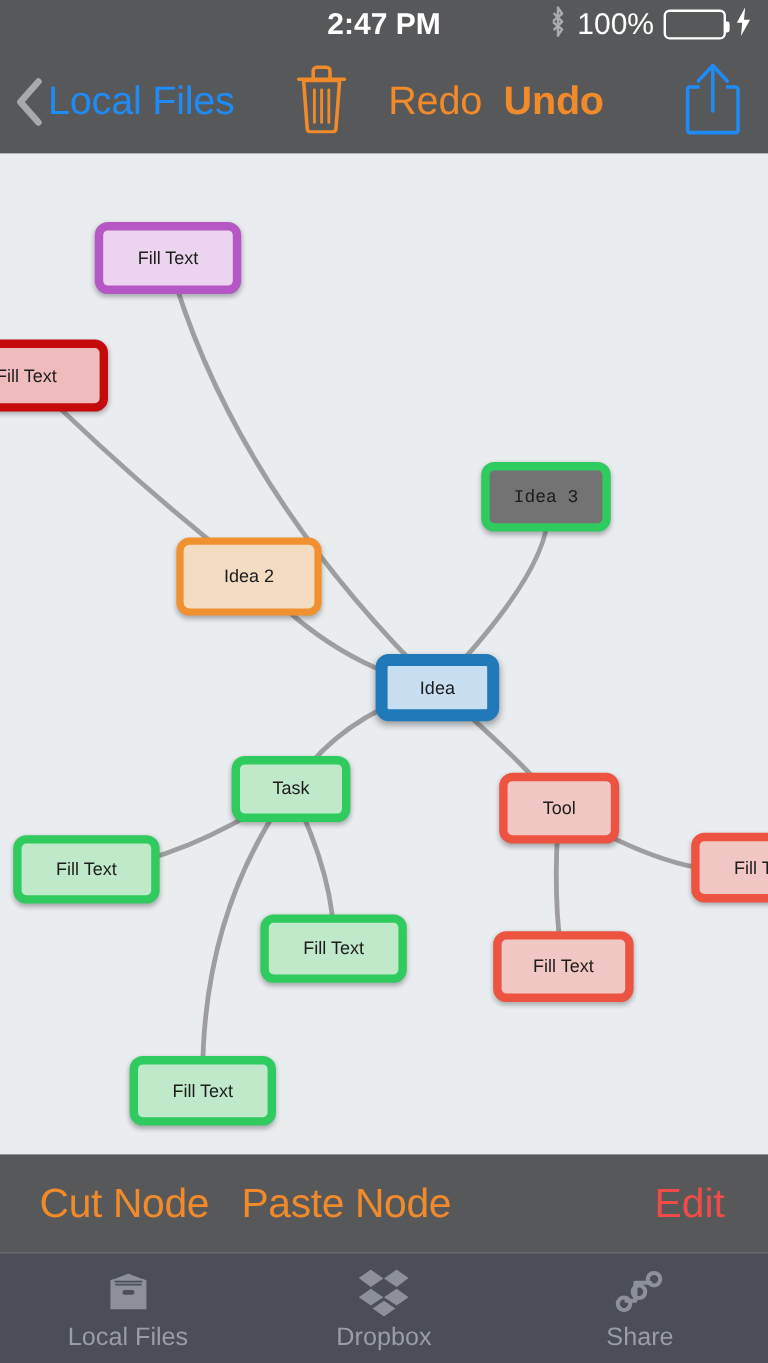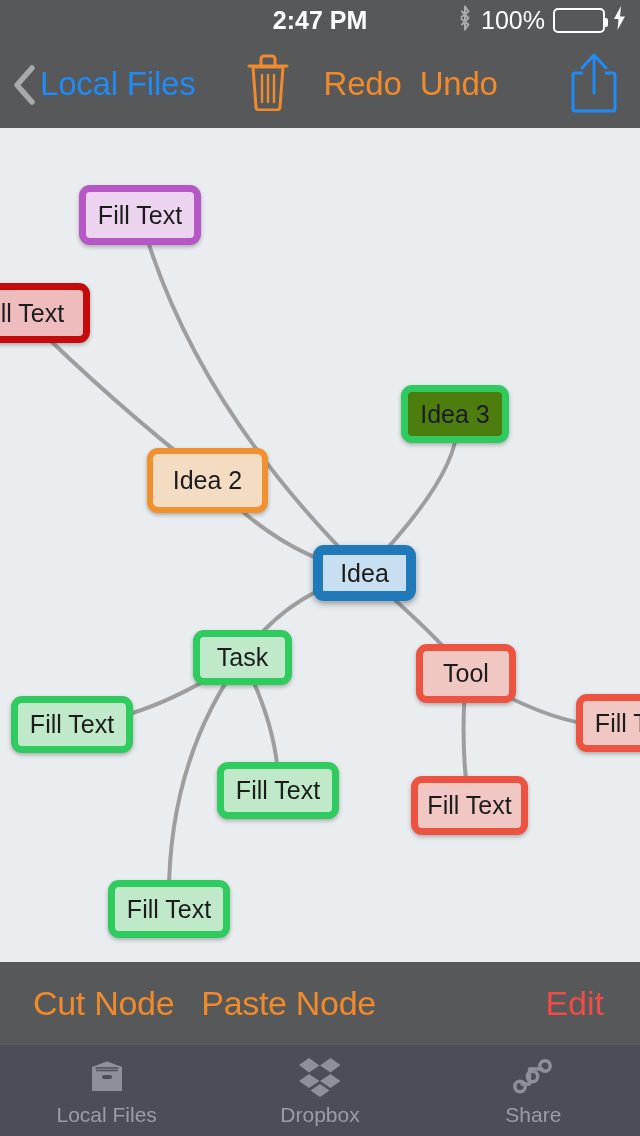--- a/index.html
+++ b/index.html
@@ -51,41 +51,41 @@
     display:flex; align-items:center; gap:2px;
     margin-left:12px; cursor:pointer;
   }
   .chevron{ width:26px; height:40px; flex:none; }
   .nav-back-label{ font-size:33px; color:#1f8bf5; letter-spacing:-.2px; }
   .nav-trash{ margin-left:46px; cursor:pointer; }
   .nav-btn{
     font-size:33px; color:#f08a2a; cursor:pointer; letter-spacing:-.2px;
   }
   .nav-redo{ margin-left:30px; }
-  .nav-undo{ margin-left:18px; }
+  .nav-undo{ margin-left:18px;font-weight:bold; }
   .nav-share{ position:absolute; right:22px; top:50%; transform:translateY(-50%); cursor:pointer; }
 
   
   .canvas{
     position:absolute; left:0; top:128px; width:640px; height:834px;
     background:#e9edf0; overflow:hidden;
   }
   .edges{ position:absolute; left:0; top:0; width:640px; height:834px; }
 
   
   .node{
     position:absolute;
     border-radius:11px;
     border-style:solid;
     display:flex; align-items:center; justify-content:center;
     box-shadow:0 2px 4px rgba(0,0,0,.28);
     cursor:pointer;
   }
   .node .lbl{
-    font-size:25px; color:#1c1c1c; white-space:nowrap;
+    font-size:15px; color:#1c1c1c; white-space:nowrap;
     line-height:1;
   }
   .node.sel{
     border-width:10px;
     box-shadow:0 3px 6px rgba(0,0,0,.35);
   }
 
   
   .actionbar{
     position:absolute; left:0; top:962px; width:640px; height:82px;
@@ -190,21 +190,21 @@
     <div id="node-layer">
         <div class="node" style="left: 79px; top: 57px; width: 122px; height: 60px; border-width: 7px; border-color: rgb(181, 87, 196); background: rgb(236, 211, 240);">
           <span class="lbl">Fill Text</span>
         </div>
         <div class="node" style="left: -46px; top: 155px; width: 136px; height: 60px; border-width: 7px; border-color: rgb(196, 10, 10); background: rgb(238, 188, 188);">
           <span class="lbl">Fill Text</span>
         </div>
         <div class="node" style="left: 147px; top: 320px; width: 121px; height: 65px; border-width: 6px; border-color: rgb(240, 144, 47); background: rgb(243, 220, 194);">
           <span class="lbl">Idea 2</span>
         </div>
-        <div class="node" style="left: 401px; top: 257px; width: 108px; height: 58px; border-width: 7px; border-color: rgb(47, 203, 95); background: #4d7c0f;">
+        <div class="node" style="left: 401px; top: 257px; width: 108px; height: 58px; border-width: 7px; border-color: rgb(47, 203, 95); background: #737373; font-family: Liberation Mono, monospace;">
           <span class="lbl">Idea 3</span>
         </div>
         <div class="node sel" style="left: 313px; top: 417px; width: 103px; height: 56px; border-width: 10px; border-color: rgb(32, 121, 184); background: rgb(199, 223, 240);">
           <span class="lbl">Idea</span>
         </div>
         <div class="node" style="left: 193px; top: 502px; width: 99px; height: 55px; border-width: 7px; border-color: rgb(47, 203, 95); background: rgb(191, 233, 201);">
           <span class="lbl">Task</span>
         </div>
         <div class="node" style="left: 11px; top: 568px; width: 122px; height: 57px; border-width: 7px; border-color: rgb(47, 203, 95); background: rgb(191, 233, 201);">
           <span class="lbl">Fill Text</span>

